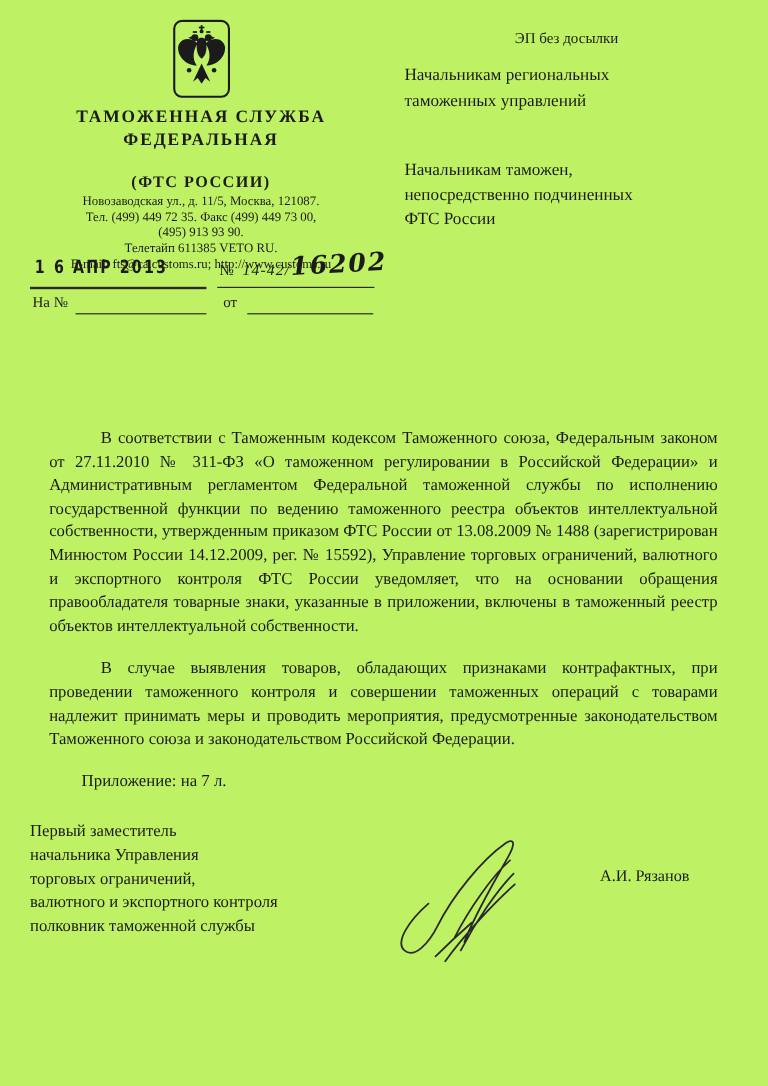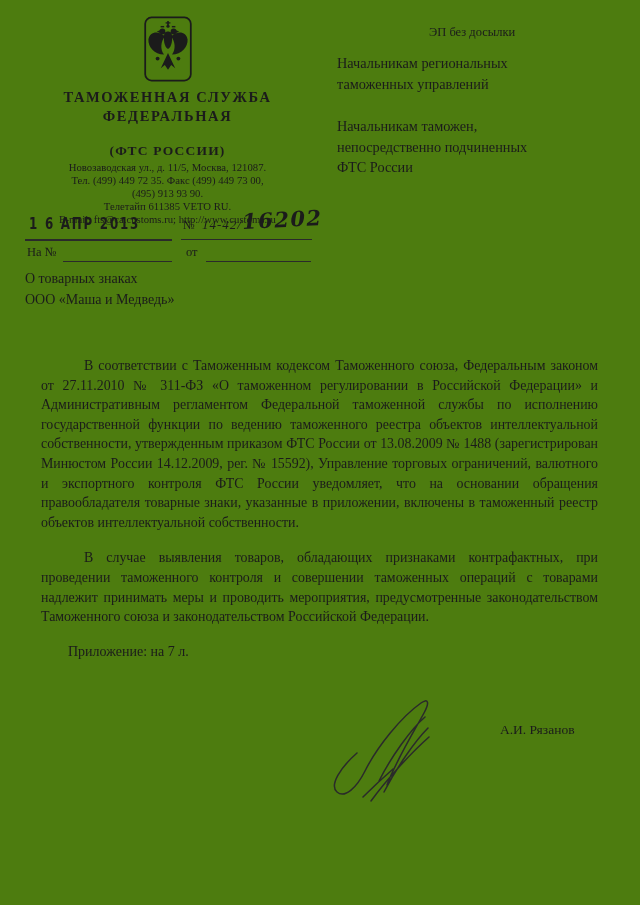--- a/index.html
+++ b/index.html
@@ -1,20 +1,20 @@
 <!DOCTYPE html>
 <html><head>
 <meta charset="utf-8">
 <style>
   html,body { margin:0; padding:0; background:#e8e8e8; }
   .page {
     position:relative;
     width:640px; height:905px;
     margin:0 auto;
-    background:#4d7c0f;
+    background:#bef264;
     color:#1b1b1b;
     font-family:"Liberation Serif", serif;
     overflow:hidden;
   }
   .pre { white-space:pre-line; }
 
   
   .ep-note { position:absolute; left:429px; top:25px; font-size:12.5px; }
 
   
@@ -46,21 +46,21 @@
   }
   .ref .na { position:absolute; left:2px; top:33px; }
   .ref .ot { position:absolute; left:161px; top:33px; }
 
   
   .subject { position:absolute; left:25px; top:269px; font-size:14px; line-height:20.5px; }
 
   
   .recipients { position:absolute; left:337px; top:53px; width:270px; }
   .rgroup { font-size:14.3px; line-height:20.5px; }
-  .g2 { margin-top:22px; }
+  .g2 { margin-top:38px; }
 
   
   .body { position:absolute; left:25px; top:340px; width:589px; }
   .body p { margin:16px; font-size:13.9px; line-height:19.6px; text-align:justify; text-indent:43px; }
 
   .attachment { position:absolute; left:68px; top:644px; font-size:14px; }
 
   
   .sig-position { position:absolute; left:25px; top:684px; font-size:13.9px; line-height:19.8px; }
   .sig-scrawl { position:absolute; left:327px; top:693px; }
@@ -112,38 +112,41 @@
     <span class="numlbl">№</span>
     <span class="numw">14-42/</span>
     <span class="numh">16202</span>
     <div class="rule r2"></div>
     <span class="na">На №</span>
     <div class="rule r3"></div>
     <span class="ot">от</span>
     <div class="rule r4"></div>
   </div>
 
-  <div class="subject pre">О товарных знаках
-ООО «Маша и Медведь»</div>
 
   <div class="recipients">
     <div class="rgroup pre">Начальникам региональных
 таможенных управлений</div>
     <div class="rgroup g2 pre">Начальникам таможен,
 непосредственно подчиненных
 ФТС России</div>
   </div>
 
   <div class="body">
     <p>В соответствии с Таможенным кодексом Таможенного союза, Федеральным законом от 27.11.2010 № 311-ФЗ «О таможенном регулировании в Российской Федерации» и Административным регламентом Федеральной таможенной службы по исполнению государственной функции по ведению таможенного реестра объектов интеллектуальной собственности, утвержденным приказом ФТС России от 13.08.2009 № 1488 (зарегистрирован Минюстом России 14.12.2009, рег. № 15592), Управление торговых ограничений, валютного и экспортного контроля ФТС России уведомляет, что на основании обращения правообладателя товарные знаки, указанные в приложении, включены в таможенный реестр объектов интеллектуальной собственности.</p>
     <p>В случае выявления товаров, обладающих признаками контрафактных, при проведении таможенного контроля и совершении таможенных операций с товарами надлежит принимать меры и проводить мероприятия, предусмотренные законодательством Таможенного союза и законодательством Российской Федерации.</p>
   </div>
 
   <div class="attachment">Приложение: на 7 л.</div>
 
+  <div class="sig-position pre">Первый заместитель
+начальника Управления
+торговых ограничений,
+валютного и экспортного контроля
+полковник таможенной службы</div>
 
   <div class="sig-scrawl">
     <svg viewBox="0 0 145 118" width="145" height="118" aria-hidden="true">
       <path d="M30,60 C14,74 2,92 10,99 C18,106 30,94 38,78 C50,54 74,24 94,10 C101,5 103,9 97,20 C86,40 68,70 60,92 M52,88 C64,64 84,36 98,24 M57,99 C70,74 88,48 101,35 M44,108 C60,86 84,60 102,44 M36,104 C48,92 58,83 66,76" fill="none" stroke="#2a2a2a" stroke-width="1.5" stroke-linecap="round"></path>
     </svg>
   </div>
 
   <div class="sig-name">А.И. Рязанов</div>
 
 </div>

